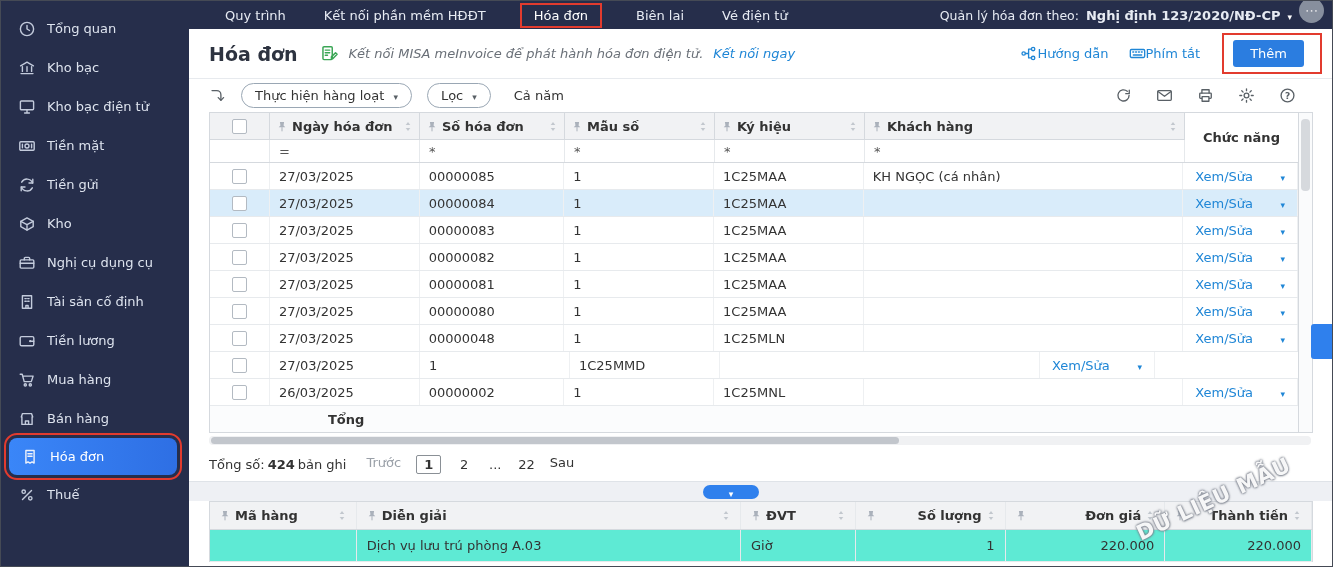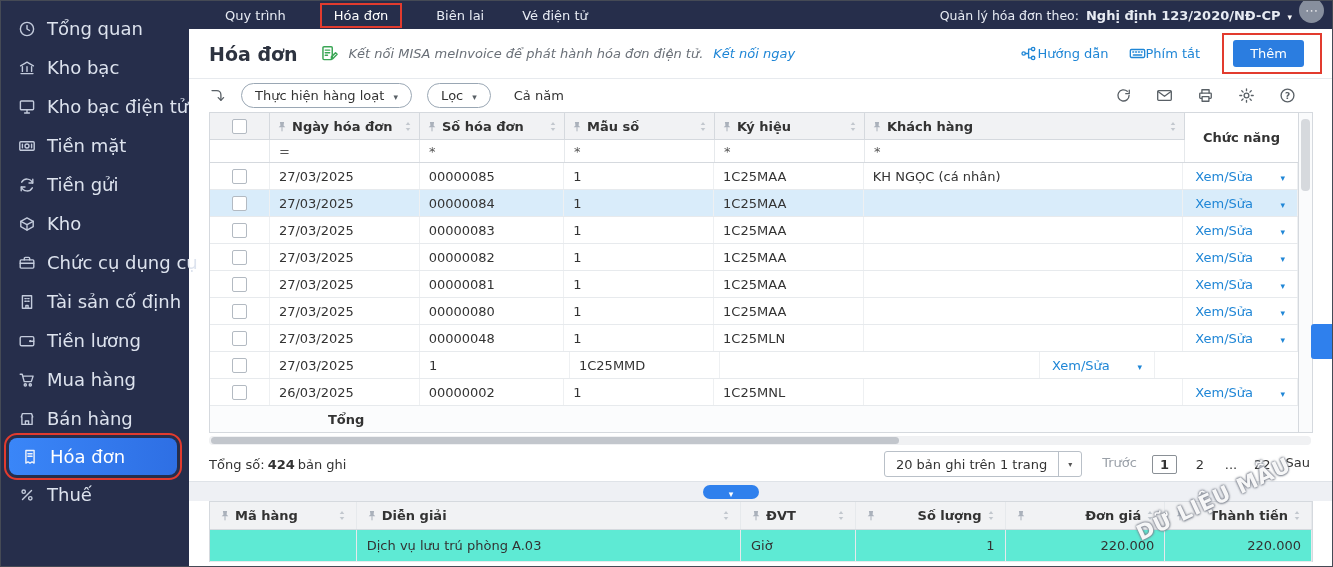--- a/index.html
+++ b/index.html
@@ -8,21 +8,21 @@
           background:#fff; border:1px solid #454a55; }
 
   
   .sidebar { width:188px; flex-shrink:0; background:#262e4b; position:relative; z-index:3; }
   .quick-add { margin:10px 12px 0; width:164px; height:27px; border:1px solid #3fae5a; border-radius:14px;
                background:transparent; color:#52c26d; font-size:13px; display:flex; align-items:center;
                justify-content:center; gap:7px; cursor:pointer; font-family:inherit; }
   .plus::before { content:'+'; font-size:15px; line-height:1; }
   .side-nav { margin-top:8px; }
   .side-item { height:39px; display:flex; align-items:center; gap:11px; padding:0 10px 0 17px;
-               color:#dde3ee; font-size:18px; cursor:pointer; white-space:nowrap; }
+               color:#dde3ee; font-size:13px; cursor:pointer; white-space:nowrap; }
   .side-item.active { background:linear-gradient(90deg,#3a86f8,#2e6fe4); border-radius:8px;
                       margin:0 12px 0 8px; padding-left:12px; height:37px;
                       outline:2px solid #e23b2e; outline-offset:3px; color:#fff; }
   .icon-box { display:inline-flex; flex-shrink:0; }
   .icon-box svg { width:100%; height:100%; display:block; }
   .s-icon { width:18px; height:18px; }
 
   
   .main { flex:1; min-width:0; display:flex; flex-direction:column; background:#fff; position:relative; }
 
@@ -203,21 +203,21 @@
           </span>
           <span class="s-label">Kho</span>
         </div>
         <div class="side-item">
           <span class="s-icon icon-box">
             <svg viewBox="0 0 18 18" fill="none" stroke="#c3cbdc" stroke-width="1.4" stroke-linecap="round" stroke-linejoin="round">
               <rect x="2.2" y="5.9" width="13.6" height="8.2" rx="1"></rect>
               <path d="M6.3 5.9V4.5a1.1 1.1 0 0 1 1.1-1.1h3.2a1.1 1.1 0 0 1 1.1 1.1v1.4M2.2 9.2h13.6"></path>
             </svg>
           </span>
-          <span class="s-label">Chức cụ dụng cụ</span>
+          <span class="s-label">Nghị cụ dụng cụ</span>
         </div>
         <div class="side-item">
           <span class="s-icon icon-box">
             <svg viewBox="0 0 18 18" fill="none" stroke="#c3cbdc" stroke-width="1.4" stroke-linecap="round" stroke-linejoin="round">
               <rect x="4.4" y="2.8" width="9.2" height="12.4"></rect>
               <path d="M6.9 5.6h1.4M9.7 5.6h1.4M6.9 8.3h1.4M9.7 8.3h1.4M7.9 15.2v-2.7h2.2v2.7"></path>
             </svg>
           </span>
           <span class="s-label">Tài sản cố định</span>
         </div>
@@ -271,20 +271,21 @@
           <span class="s-label">Thuế</span>
         </div>
       </nav>
   </aside>
 
   <div class="main">
 
     <header class="topnav">
       <div class="tabs">
           <div class="tab">Quy trình</div>
+          <div class="tab">Kết nối phần mềm HĐĐT</div>
           <div class="tab active">Hóa đơn</div>
           <div class="tab">Biên lai</div>
           <div class="tab">Vé điện tử</div>
         </div>
       <div class="manage">
         <span class="m-label">Quản lý hóa đơn theo:</span>
         <span class="m-value">Nghị định 123/2020/NĐ-CP</span>
         <span class="caret white"></span>
       </div>
       <div class="more-circle"></div>
@@ -611,24 +612,20 @@
     </div>
 
     <div class="hscroll">
       <div class="hs-track">
         <div class="hs-thumb"></div>
       </div>
     </div>
 
     <div class="footer">
       <span class="f-text"><span>Tổng số:</span><b>424</b><span>bản ghi</span></span>
-      <div class="psize">
-        <span class="pst">20 bản ghi trên 1 trang</span>
-        <span class="psc"></span>
-      </div>
       <div class="pag">
         <span class="prev">Trước</span>
         <span class="pages">
             <span class="pnum active">1</span>
             <span class="pnum">2</span>
             <span class="pnum">...</span>
             <span class="pnum">22</span>
           </span>
         <span class="next">Sau</span>
       </div>

